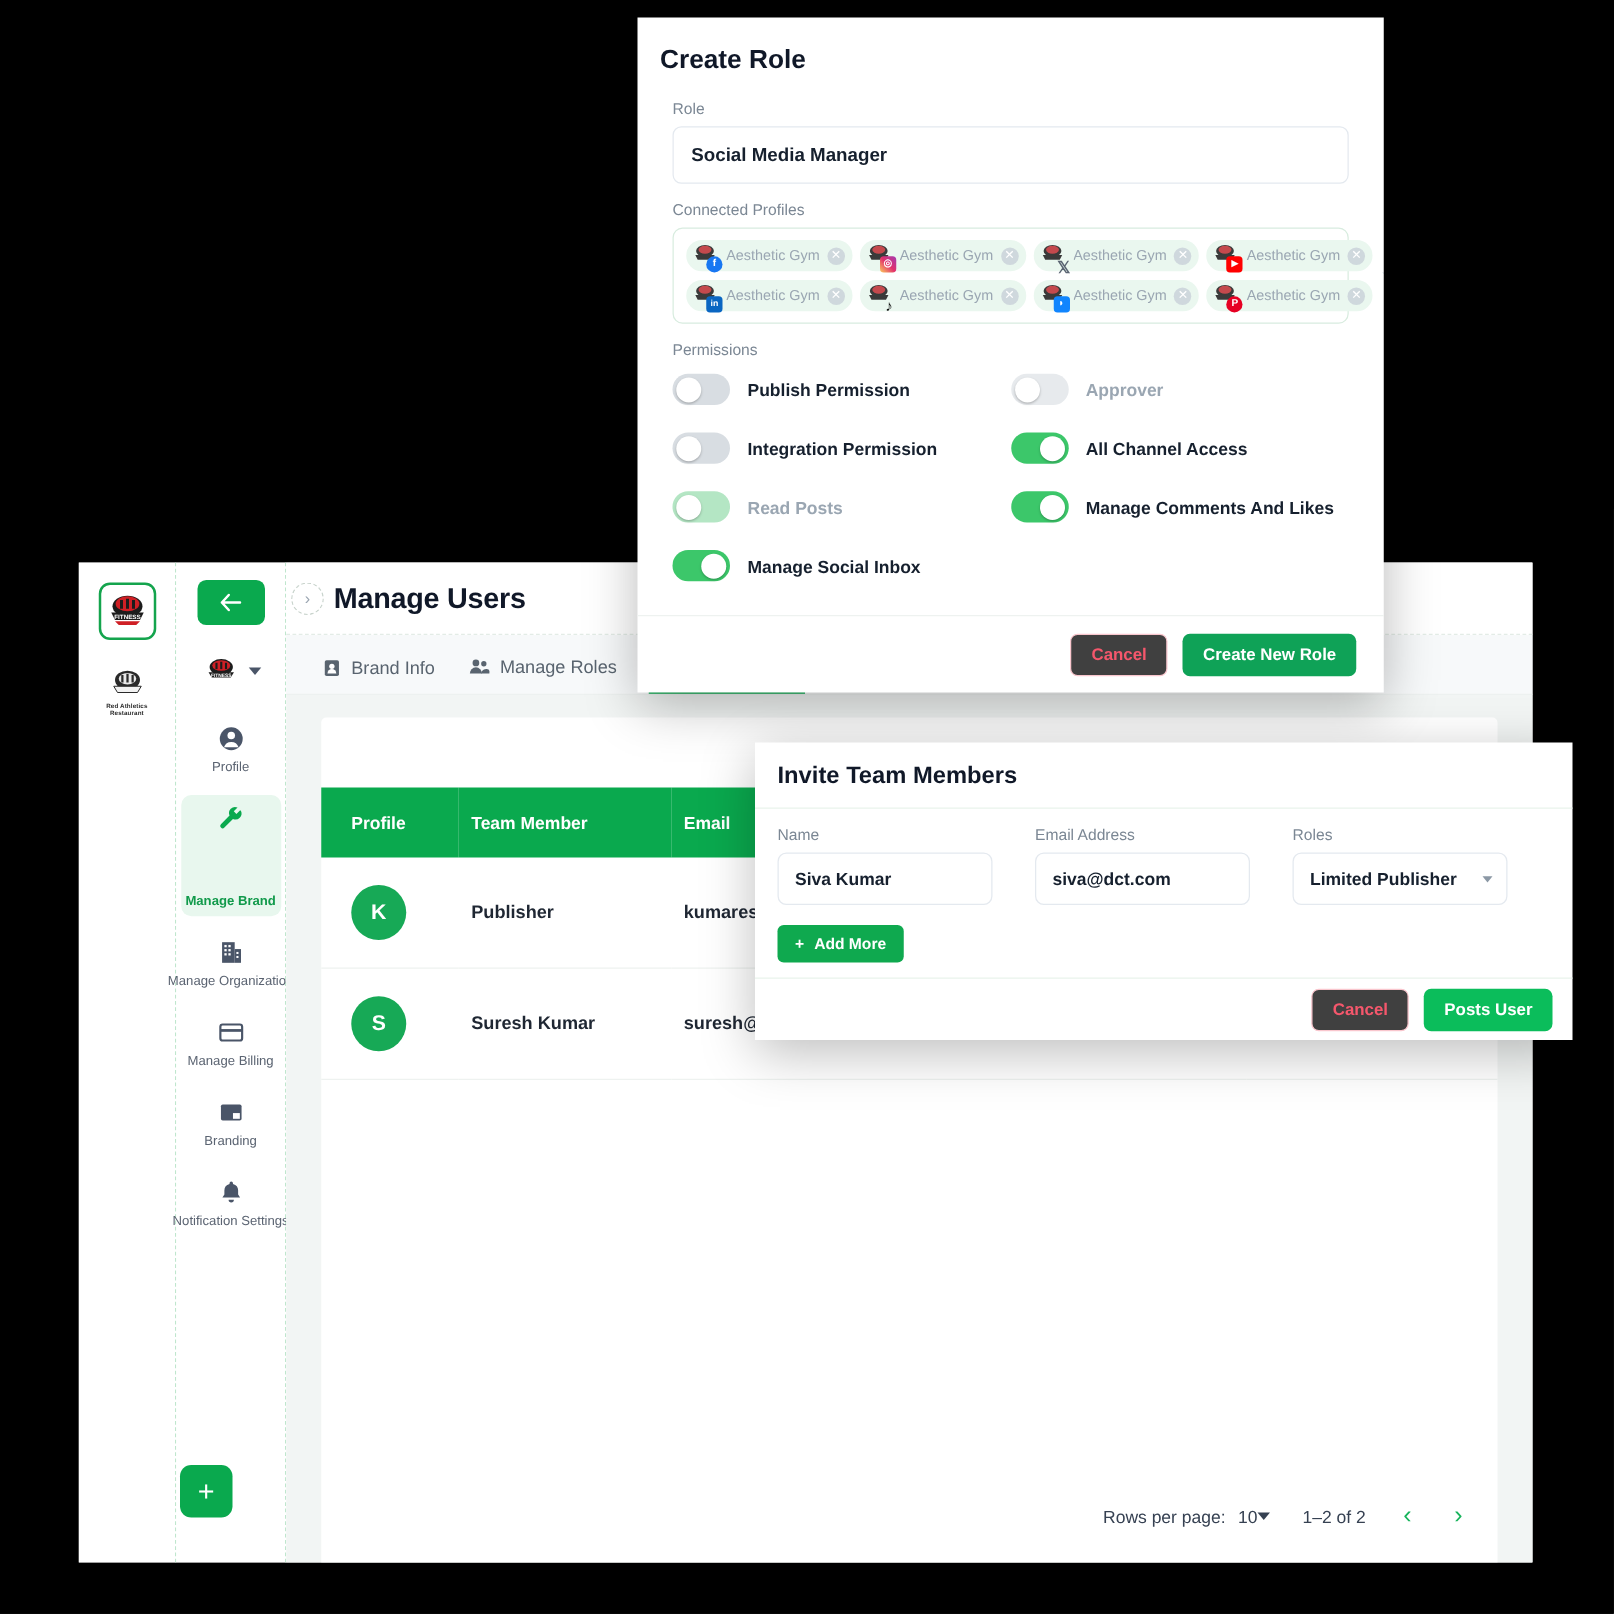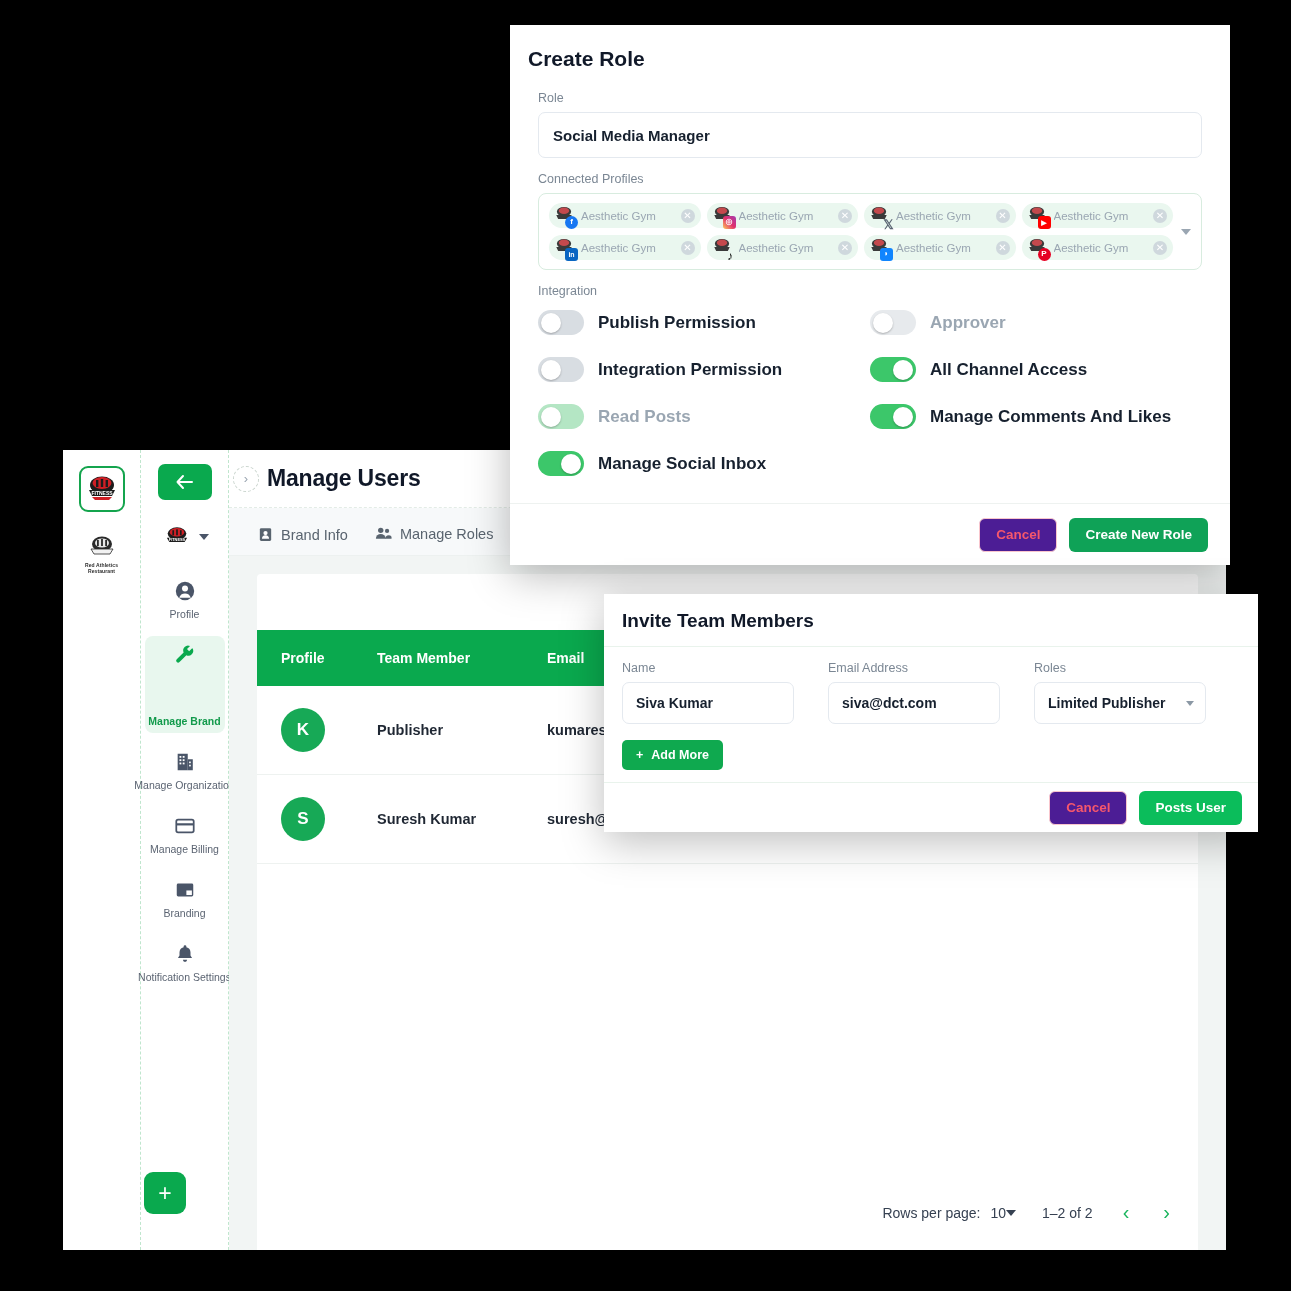--- a/index.html
+++ b/index.html
@@ -153,21 +153,21 @@
   .pager {
     margin-top: auto; display: flex; align-items: center; justify-content: flex-end;
     gap: 26px; padding: 22px 24px 26px; font-size: 14px; color: #364152;
   }
   .pager .rpp { display: flex; align-items: center; gap: 10px; }
   .rpp-sel { display:flex; align-items:center; gap:0; cursor: pointer; font-weight:500;}
   .pg-arrow { color: #18b45c; font-size: 20px; cursor: pointer; padding: 0 4px; }
 
   
   .modal-role {
-    position: absolute; left: 510px; top: 25px; width: 720px; height: 540px;
+    position: absolute; left: 510px; top: 14px; width: 597px; height: 540px;
     background: #fff; box-shadow: 0 10px 40px rgba(0,0,0,.28);
     display: flex; flex-direction: column;
   }
   .modal-role .m-head { padding: 22px 18px 12px; }
   .m-title { font-size: 21px; font-weight: 700; color: #101828; }
   .m-body { flex: 1; padding: 8px 28px 0 28px; overflow: hidden; }
   .f-label { font-size: 12.5px; color: #7b8794; margin-bottom: 7px; font-weight: 500; }
   .f-input {
     width: 100%; height: 46px; border: 1px solid #e4e9ef; border-radius: 7px;
     padding: 0 14px; font-size: 15px; color: #16202e; font-weight: 600;
@@ -194,33 +194,33 @@
   .chip-name { font-size: 11.5px; color: #9aa6b2; white-space: nowrap; overflow: hidden; text-overflow: ellipsis; flex:1;}
   .chip-x {
     width: 14px; height: 14px; border-radius: 50%; background: #cfd8dd; color: #fff;
     font-size: 10px; display: flex; align-items: center; justify-content: center;
     cursor: pointer; flex: 0 0 14px; line-height: 1;
   }
   .chips-caret { width:0;height:0;border-left:5px solid transparent;border-right:5px solid transparent;border-top:6px solid #9aa6b2; margin-top:26px; cursor:pointer;}
 
   .perm-grid { display: grid; grid-template-columns: 1fr 1fr; row-gap: 22px; margin-top: 12px; }
   .perm { display: flex; align-items: center; gap: 14px; }
-  .perm-label { font-size: 17px; font-weight: 700; color: #16202e; }
+  .perm-label { font-size: 14px; font-weight: 700; color: #16202e; }
   .perm-label.muted { color: #9aa6b2; }
 
   .m-foot {
     height: 62px; border-top: 1px solid #eef2f0;
     display: flex; align-items: center; justify-content: flex-end; gap: 12px;
     padding-right: 22px;
   }
   .btn {
     border-radius: 6px; font-size: 13.5px; font-weight: 700; cursor: pointer;
     font-family: "Liberation Sans", sans-serif; padding: 0 16px; height: 34px;
   }
-  .btn-cancel { background: #4c1d95; color: #f5576c; border: 1px solid #f9c6cd; }
+  .btn-cancel { background: #404040; color: #f5576c; border: 1px solid #f9c6cd; }
   .btn-primary { background: #0fa257; color: #fff; border: none; text-align: center; }
   .btn-primary-bright { background: #0bbd5b; color: #fff; border: none; }
 
   
   .modal-invite {
     position: absolute; left: 604px; top: 594px; width: 654px; height: 238px;
     background: #fff; box-shadow: 0 10px 40px rgba(0,0,0,.26);
     display: flex; flex-direction: column;
   }
   .inv-head { padding: 16px 18px 14px; border-bottom: 1px solid #e9f3ec; }
@@ -614,21 +614,21 @@
               <span class="badge rnd" style="background:#E60023;font-size:8px">P</span>
             </span>
             <span class="chip-name">Aesthetic Gym</span>
             <span class="chip-x">✕</span>
           </div>
 
         </div>
         <span class="chips-caret"></span>
       </div>
 
-      <div class="f-label" style="margin-top:14px">Integration</div>
+      <div class="f-label" style="margin-top:14px">Permissions</div>
       <div class="perm-grid">
         <div class="perm">
           <div class="switch">
               <span class="knob"></span>
             </div>
           <span class="perm-label">Publish Permission</span>
         </div>
         <div class="perm">
           <div class="switch disabled-off">
               <span class="knob"></span>

